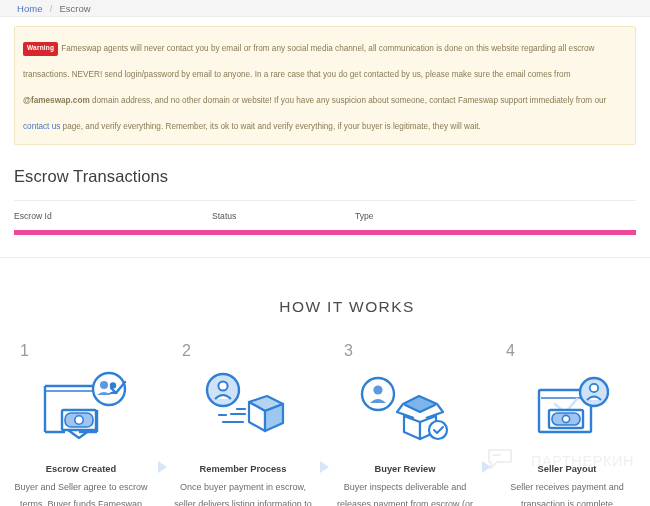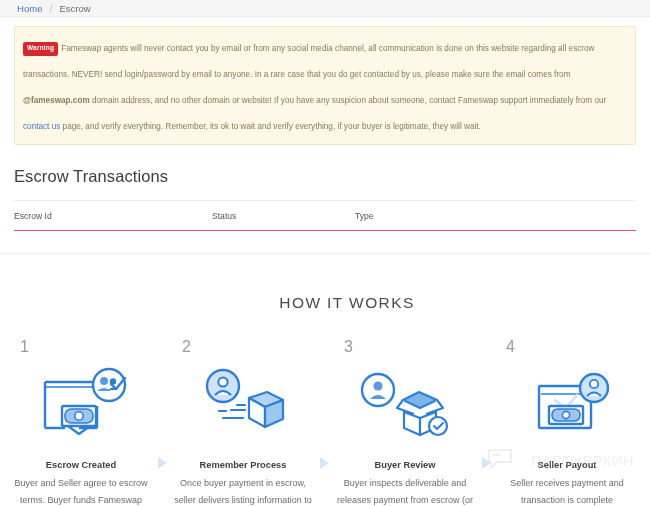--- a/index.html
+++ b/index.html
@@ -78,21 +78,21 @@
   .section-wrap { padding: 0 14px; }
   .page-title {
     font-size: 16.5px;
     color: #3d3d3d;
     font-weight: normal;
     margin: 22px 0 14px 0;
     letter-spacing: .1px;
   }
   .table-head {
     border-top: 1px solid #ededed;
-    border-bottom: 1px solid #ec4899;
+    border-bottom: 5px solid #ec4899;
     display: flex;
     padding: 10px 0 9px 0;
   }
   .th {
     font-size: 8.6px;
     color: #555555;
     font-weight: normal;
   }
   .th-escrow { width: 198px; }
   .th-account { width: 178px; }

